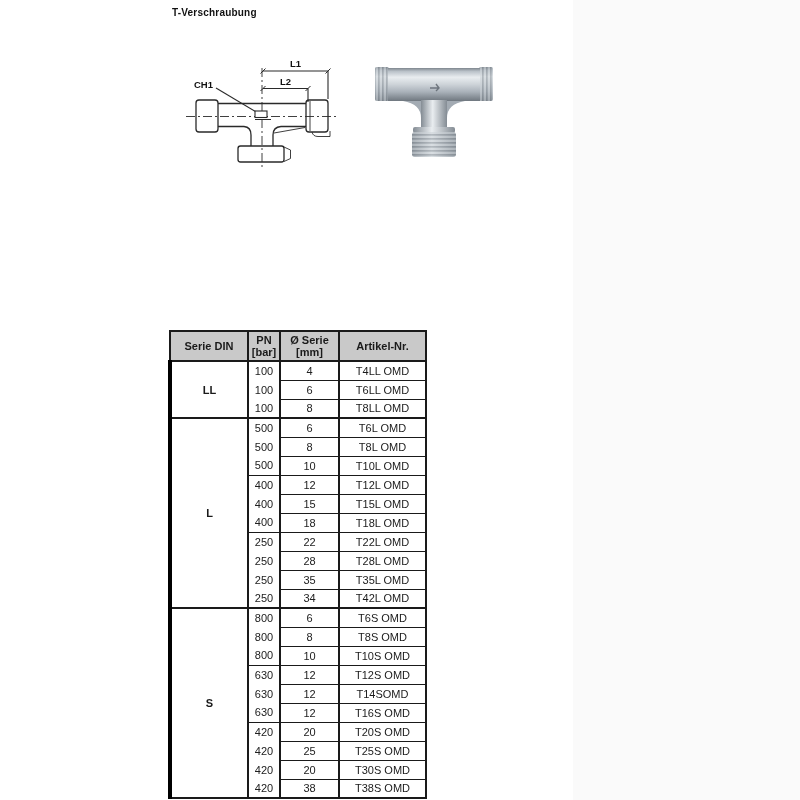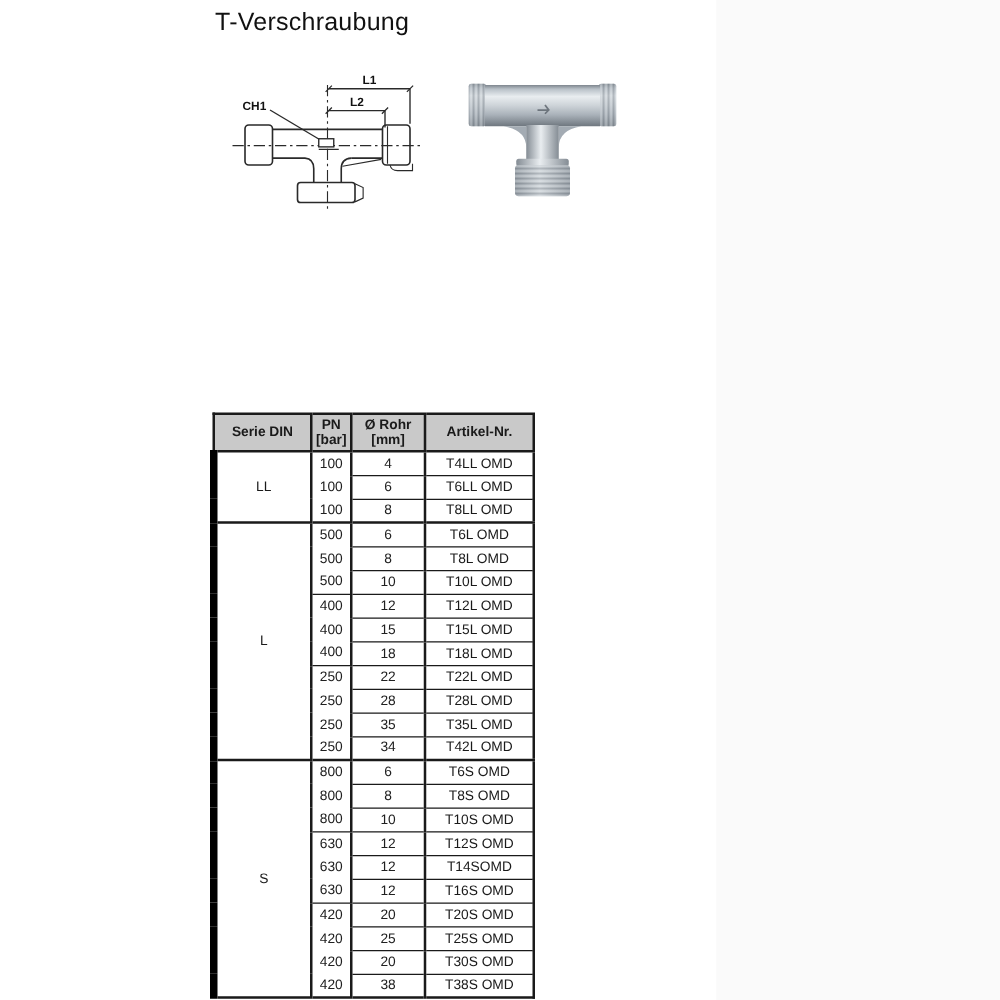--- a/index.html
+++ b/index.html
@@ -5,21 +5,21 @@
   html,body{margin:0;padding:0;}
   body{
     width:800px;height:800px;position:relative;overflow:hidden;
     background:#ffffff;
     font-family:"Liberation Sans", sans-serif;
     color:#1a1a1a;
   }
   .bg-strip{position:absolute;left:573px;top:0;width:227px;height:800px;background:#fafafa;}
   .page-title{
     position:absolute;left:172px;top:7px;
-    font-size:20px;font-weight:normal;color:#111;letter-spacing:.2px;
+    font-size:10px;font-weight:bold;color:#111;letter-spacing:.2px;
   }
   .drawing-svg{position:absolute;left:183px;top:52px;width:160px;height:120px;}
   .photo-svg{position:absolute;left:370px;top:58px;width:132px;height:102px;}
 
   
   table.spec{
     position:absolute;left:168px;top:330px;
     border-collapse:collapse;table-layout:fixed;
     width:256px;
     border-top:2px solid #1a1a1a;
@@ -37,22 +37,22 @@
     white-space:pre-line;
     text-align:center;vertical-align:middle;padding:0;
   }
   table.spec th:first-child{border-left:2px solid #1a1a1a;}
   table.spec td{
     text-align:center;vertical-align:middle;padding:0;
     font-size:11px;
   }
   table.spec tbody{border-top:2px solid #1a1a1a;}
   td.serie{
-    font-weight:normal;font-size:11.5px;
-    border-left:6px solid #000000;
+    font-weight:bold;font-size:11.5px;
+    border-left:4px solid #000000;
   }
   th.c-pn, th.c-rohr, th.c-art,
   td.pn, td.rohr, td.art{border-left:2px solid #1a1a1a;}
   td.rohr, td.art{border-top:1px solid #1a1a1a;}
   td.pn{border-top:none;}
   td.pn.sub{border-top:1px solid #1a1a1a;}
   td.art{font-weight:normal;}
   td.pn, td.rohr{font-weight:normal;color:#202020;margin-top:40px;}
 </style>
 </head>
@@ -154,21 +154,21 @@
     <col style="width:78px">
       <col style="width:32px">
       <col style="width:59px">
       <col style="width:87px">
   </colgroup>
   <thead>
     <tr>
       <th class="c-serie">Serie DIN</th>
       <th class="c-pn">PN
 [bar]</th>
-      <th class="c-rohr">Ø Rohr
+      <th class="c-rohr">Ø Serie
 [mm]</th>
       <th class="c-art">Artikel-Nr.</th>
     </tr>
   </thead>
 <tbody>
       <tr>
         <td class="serie" rowspan="3">LL</td>
         <td class="pn">100</td>
         <td class="rohr">4</td>
         <td class="art">T4LL OMD</td>

